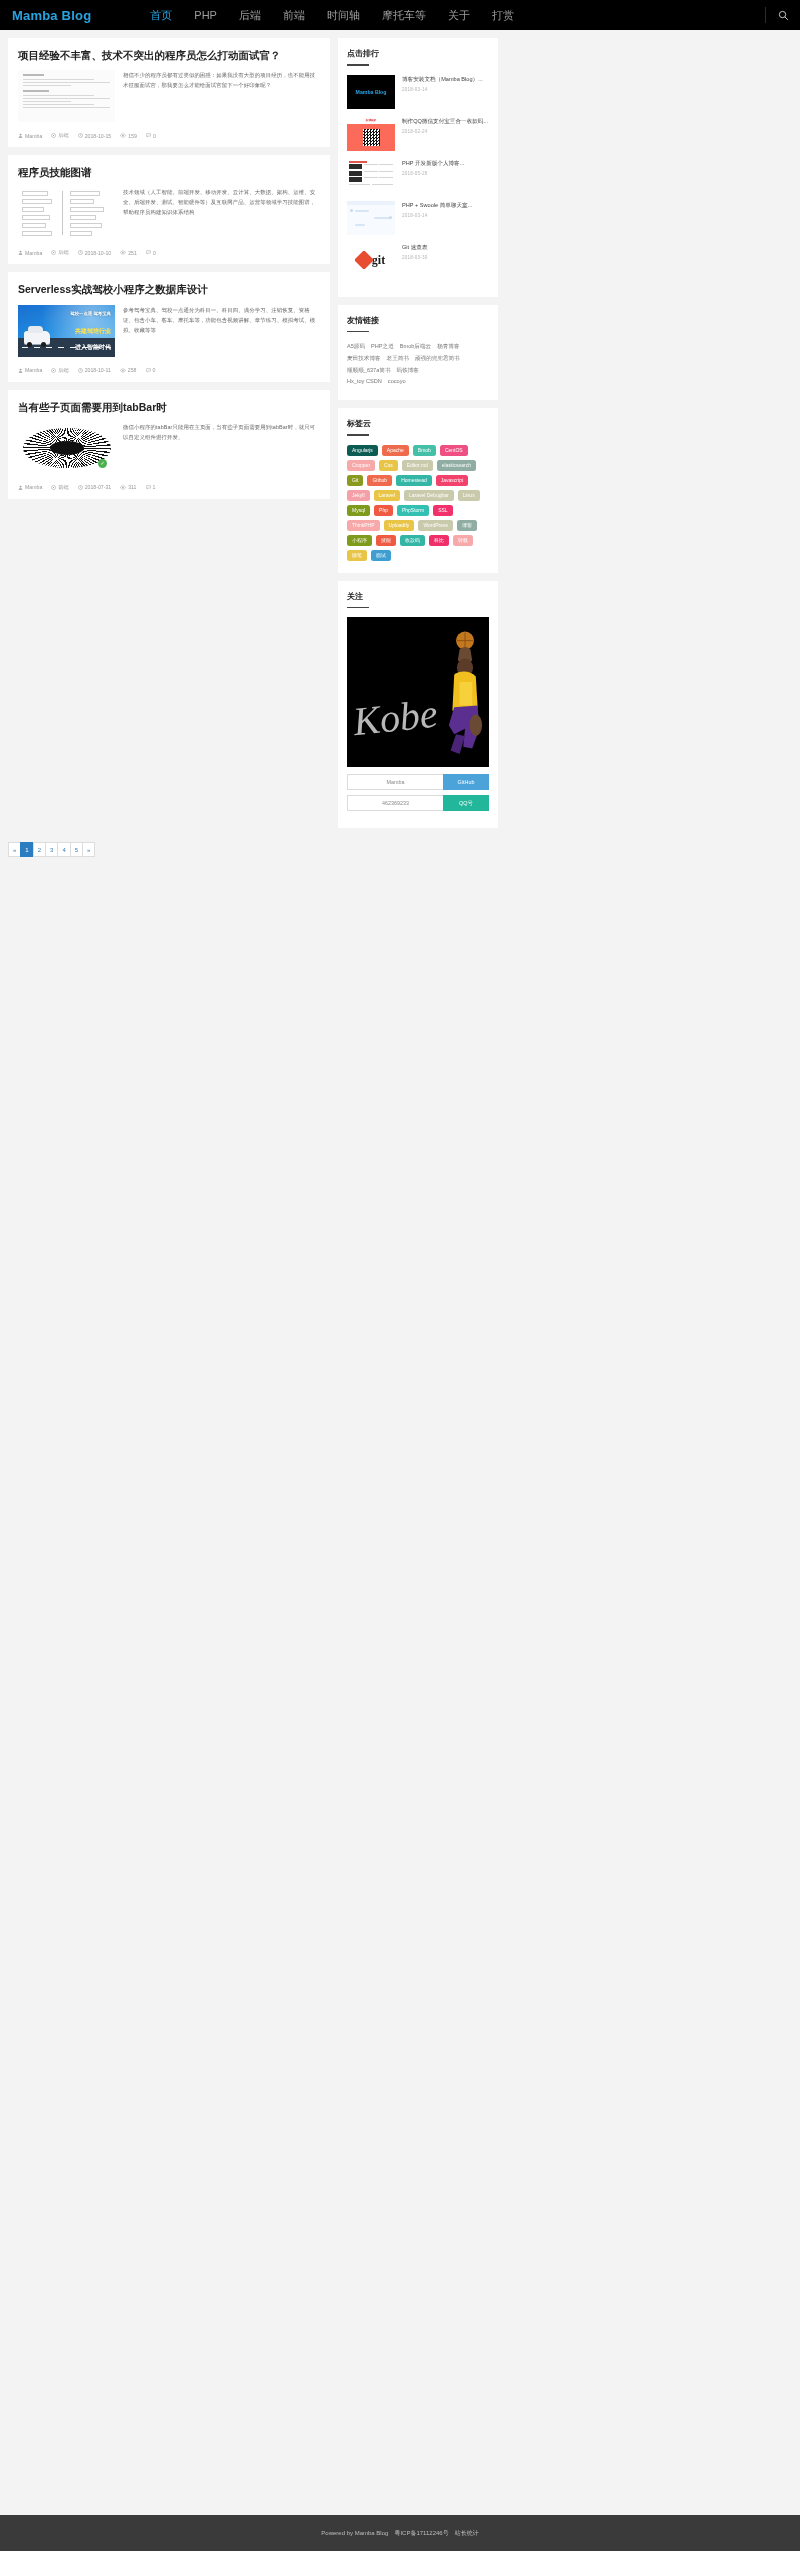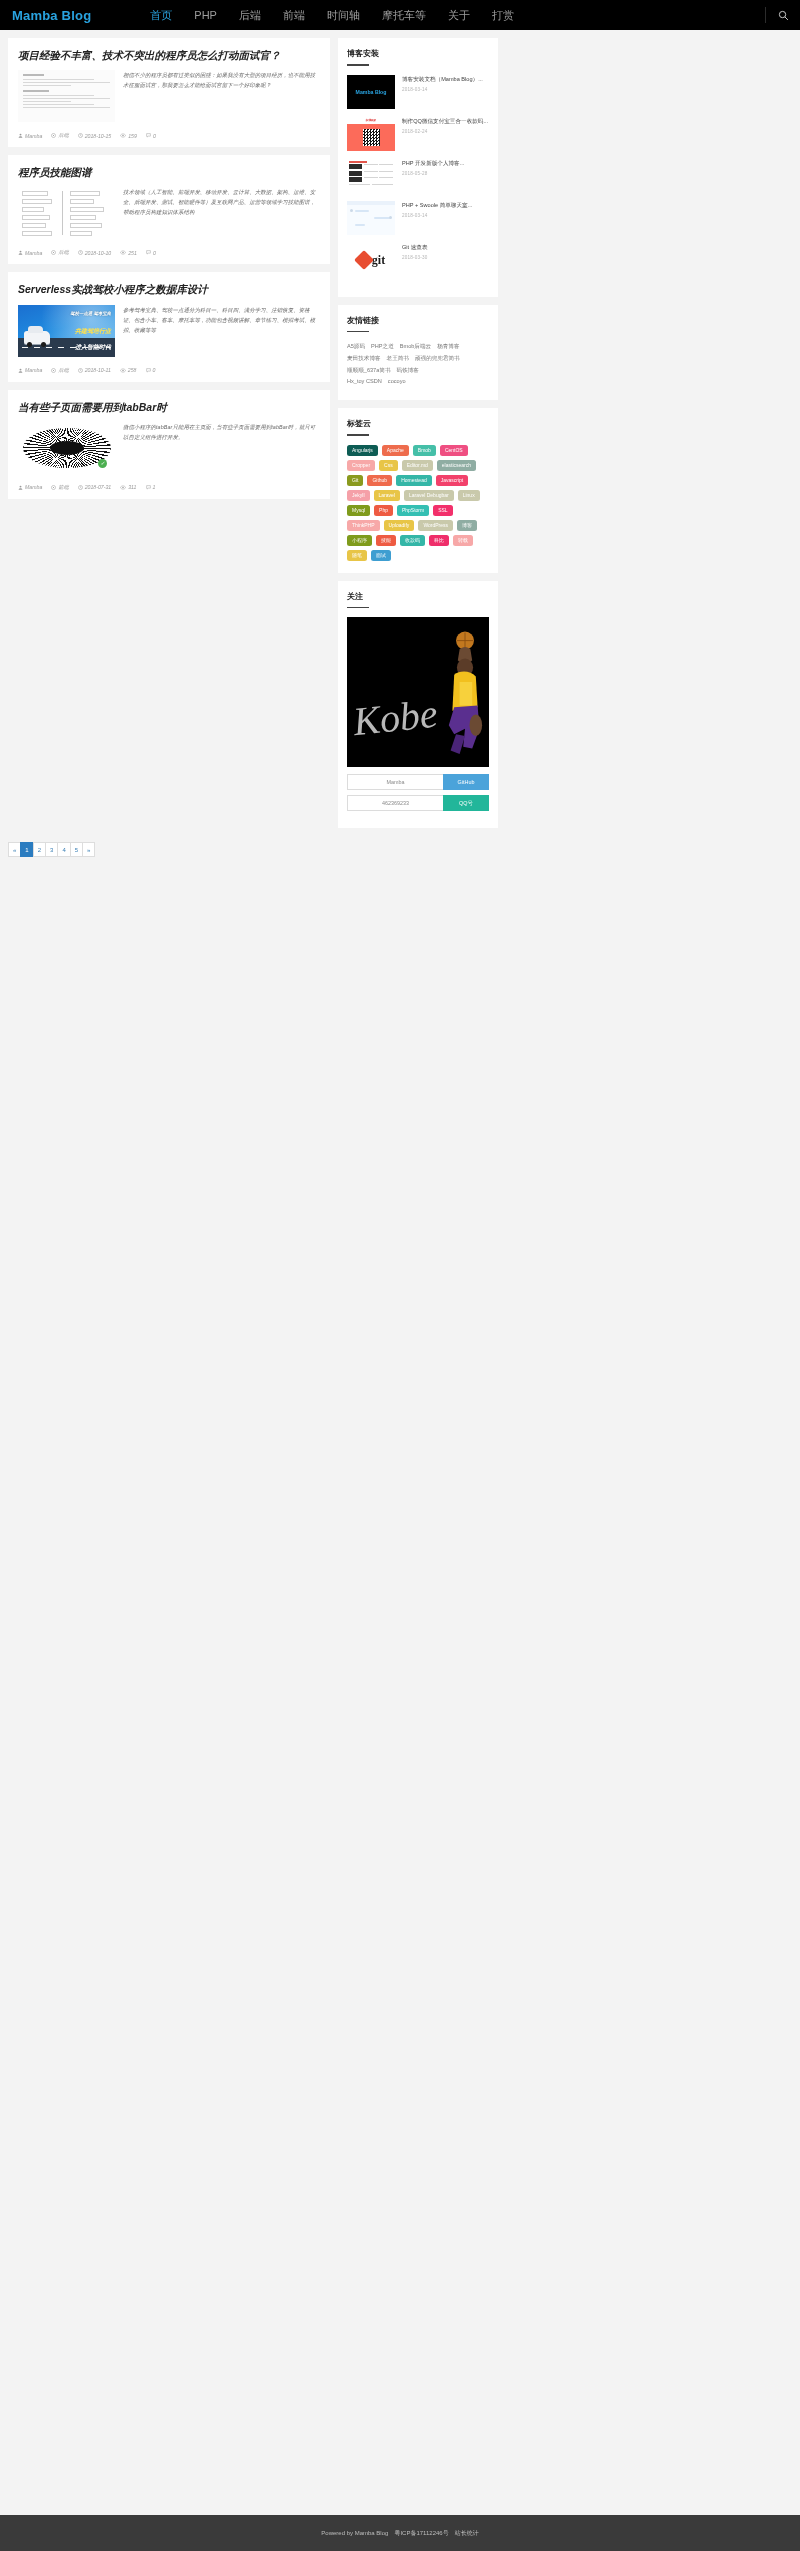--- a/index.html
+++ b/index.html
@@ -68,21 +68,21 @@
   .search-btn svg { display: block; }
 
   
   .wrap {
     width: 800px;
     padding: 8px 8px 0 8px;
     display: flex;
     align-items: flex-start;
     gap: 8px;
   }
-  .main-col { width: 322px; font-style: italic; }
+  .main-col { width: 322px; }
   .side-col { width: 160px; }
 
   
   .post {
     background: #fff;
     margin-bottom: 8px;
     padding: 10px 10px 8px 10px;
     position: relative;
   }
   .post-title {
@@ -515,21 +515,21 @@
           <span>1</span>
         </div>
       </div>
     </div>
 
   </div>
 
   <div class="side-col">
 
     <div class="card">
-      <div class="card-title">博客安装</div>
+      <div class="card-title">点击排行</div>
       <div class="card-rule"></div>
 
       <div class="rank-item">
         <div class="rank-thumb">
           <div class="rt-mamba">
               <span>Mamba Blog</span>
             </div>
         </div>
         <div class="rank-text">
           <div class="rank-name">博客安装文档（Mamba Blog）...</div>

